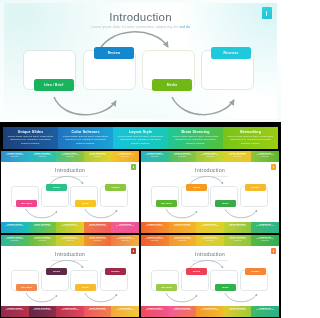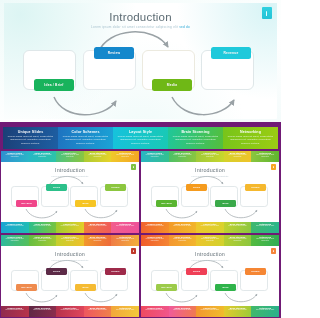--- a/index.html
+++ b/index.html
@@ -2,21 +2,21 @@
 <html><head>
 <meta charset="utf-8">
 <style>
   html,body{margin:0;padding:0;}
   body{
     width:281px;height:318px;overflow:hidden;
     background:#ffffff;
     font-family:"Liberation Sans", sans-serif;
     -webkit-font-smoothing:antialiased;
   }
-  #root{position:relative;width:281px;height:318px;overflow:hidden;background:#701a75;}
+  #root{position:relative;width:281px;height:318px;overflow:hidden;background:#000000;}
 
   
   .hero{
     position:absolute;left:0;top:0;width:281px;height:122px;
     background:linear-gradient(160deg,#eefaf9 0%,#f7fdfc 28%,#ffffff 62%,#f4fbfb 100%);
     overflow:hidden;
   }
   .hero-inner{position:absolute;left:4px;top:3px;width:273px;height:116px;background:#ffffff;border-radius:1px;}
   .hero-wash{
     position:absolute;left:0;top:0;width:273px;height:116px;

